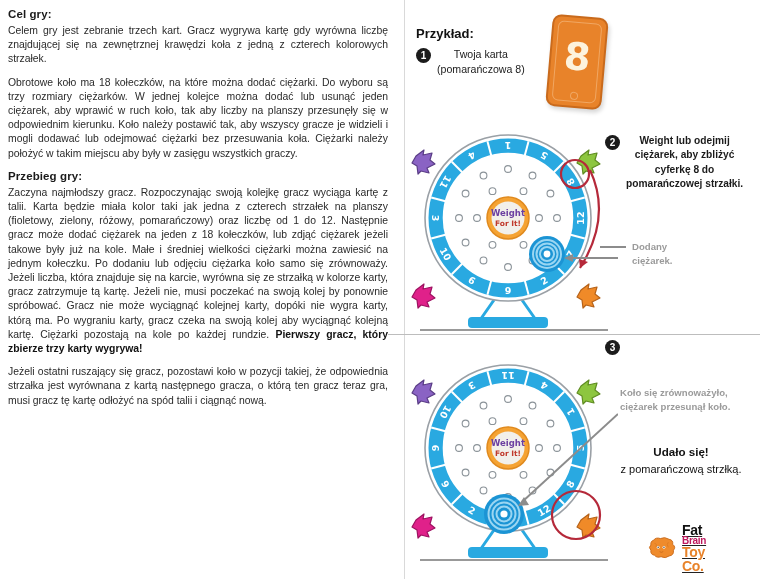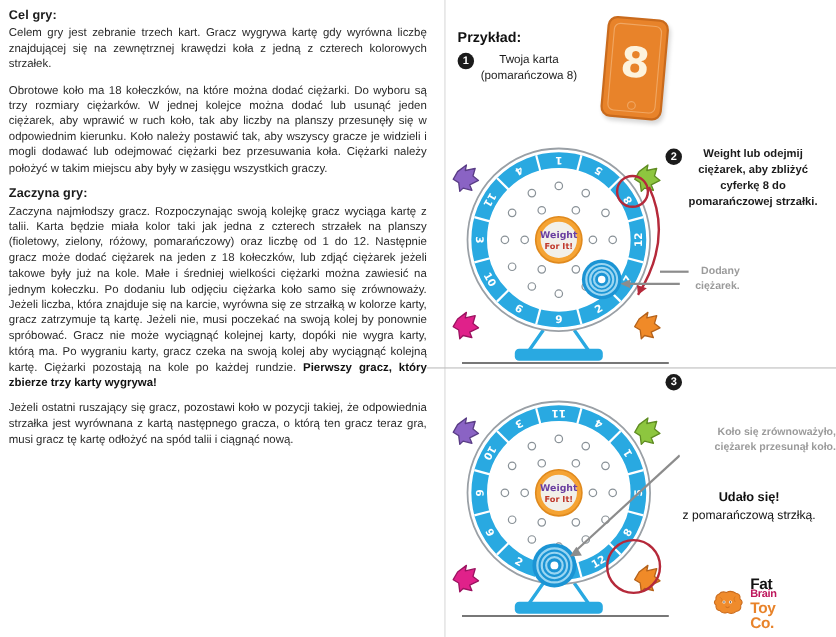--- a/index.html
+++ b/index.html
@@ -57,21 +57,21 @@
   .step-text .l { display:block; }
 
   #step1 { left:10px; top:47px; width:170px; }
   #step1 .step-text { font-size:10.6px; line-height:15px; }
   #step2 { left:605px; top:134px; width:150px; }
   #step3 { left:605px; top:339px; width:152px; }
   #step2 .step-text, #step3 .step-text { font-weight:bold; font-size:10.2px; line-height:14.4px;}
 
   .note {
     position:absolute; font-size:9.6px; line-height:13.5px;
-    color:#9b9b9b; font-weight:bold;text-align:right;
+    color:#9b9b9b; font-weight:bold;
   }
   #note-weight { left:632px; top:240px; }
   #note-balance { left:620px; top:386px; width:140px; }
 
   .leader {
     position:absolute; height:2px; background:#8c8c8c;
   }
   #leader-weight { left:600px; top:246px; width:26px; }
 
   .success {
@@ -105,35 +105,35 @@
 
   
   .hsep {
     position:absolute; left:388px; top:334px; width:372px; height:1px;
     background:#bdbdbd;
   }
 
   
   .logo { position:absolute; left:648px; top:523px; display:flex; align-items:center; gap:5px; }
   .logo .brain { width:40px; height:34px; }
-  .logo .txt { line-height:1; }
+  .logo .txt { line-height:1;text-decoration:underline; }
   .logo .t1 { display:block; font-size:14px; font-weight:bold; color:#111; letter-spacing:-.3px;}
   .logo .t2 { display:block; font-size:10px; font-weight:bold; color:#be185d; letter-spacing:-.3px; margin-top:-1px;}
   .logo .t3 { display:block; font-size:14px; font-weight:bold; color:#e8832a; letter-spacing:-.3px; margin-top:-1px;}
 </style>
 </head>
 <body>
 
 <div id="page">
 
   <div class="rules">
     <h2>Cel gry:</h2>
     <p>Celem gry jest zebranie trzech kart. Gracz wygrywa kartę gdy wyrówna liczbę znajdującej się na zewnętrznej krawędzi koła z jedną z czterech kolorowych strzałek.</p>
     <p>Obrotowe koło ma 18 kołeczków, na które można dodać ciężarki. Do wyboru są trzy rozmiary ciężarków. W jednej kolejce można dodać lub usunąć jeden ciężarek, aby wprawić w ruch koło, tak aby liczby na planszy przesunęły się w odpowiednim kierunku. Koło należy postawić tak, aby wszyscy gracze je widzieli i mogli dodawać lub odejmować ciężarki bez przesuwania koła. Ciężarki należy położyć w takim miejscu aby były w zasięgu wszystkich graczy.</p>
-    <h2 class="second">Zaczyna gry:</h2>
+    <h2 class="second">Przebieg gry:</h2>
     <p><span>Zaczyna najmłodszy gracz. Rozpoczynając swoją kolejkę gracz wyciąga kartę z talii. Karta będzie miała kolor taki jak jedna z czterech strzałek na planszy (fioletowy, zielony, różowy, pomarańczowy) oraz liczbę od 1 do 12. Następnie gracz może dodać ciężarek na jeden z 18 kołeczków, lub zdjąć ciężarek jeżeli takowe były już na kole. Małe i średniej wielkości ciężarki można zawiesić na jednym kołeczku. Po dodaniu lub odjęciu ciężarka koło samo się zrównoważy. Jeżeli liczba, która znajduje się na karcie, wyrówna się ze strzałką w kolorze karty, gracz zatrzymuje tą kartę. Jeżeli nie, musi poczekać na swoją kolej by ponownie spróbować. Gracz nie może wyciągnąć kolejnej karty, dopóki nie wygra karty, którą ma. Po wygraniu karty, gracz czeka na swoją kolej aby wyciągnąć kolejną kartę. Ciężarki pozostają na kole po każdej rundzie. </span><b>Pierwszy gracz, który zbierze trzy karty wygrywa!</b></p>
     <p>Jeżeli ostatni ruszający się gracz, pozostawi koło w pozycji takiej, że odpowiednia strzałka jest wyrównana z kartą następnego gracza, o którą ten gracz teraz gra, musi gracz tę kartę odłożyć na spód talii i ciągnąć nową.</p>
   </div>
 
   <div class="vdivider"></div>
 
   <div class="example">
     <div class="ex-title">Przykład:</div>
 
     <div class="step" id="step1">

